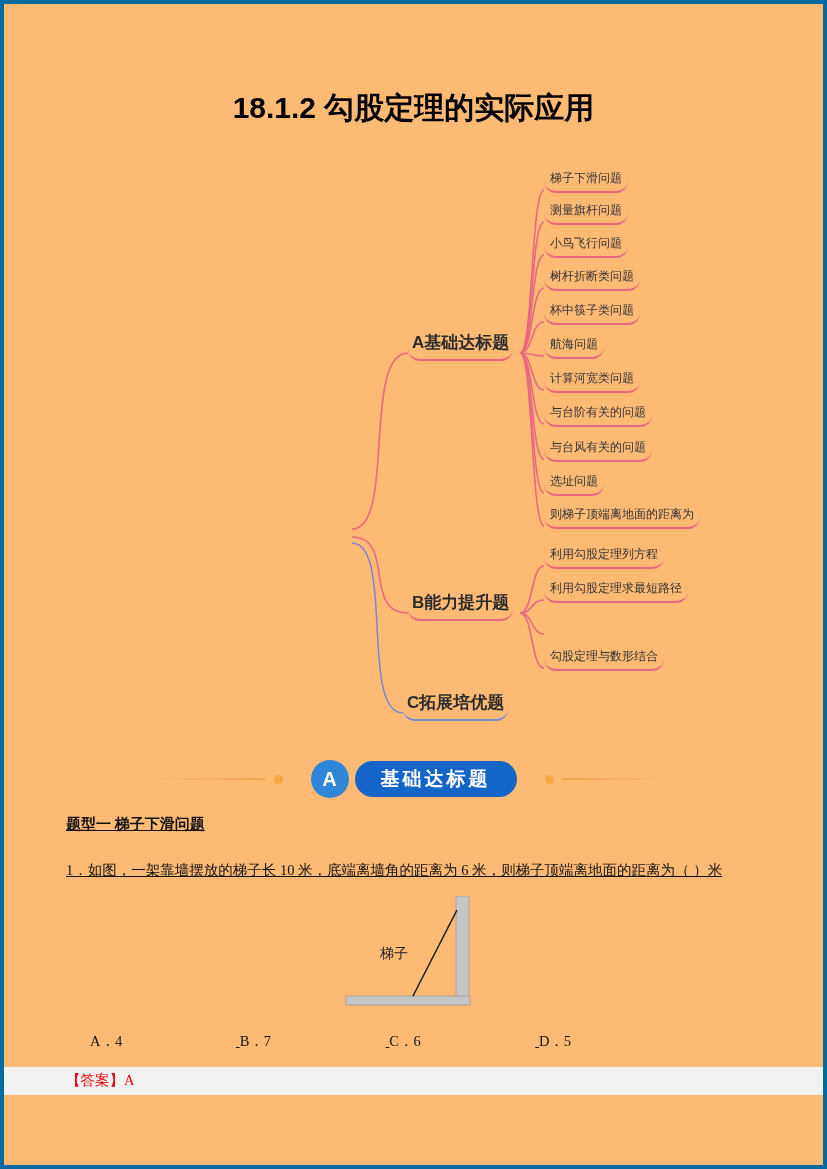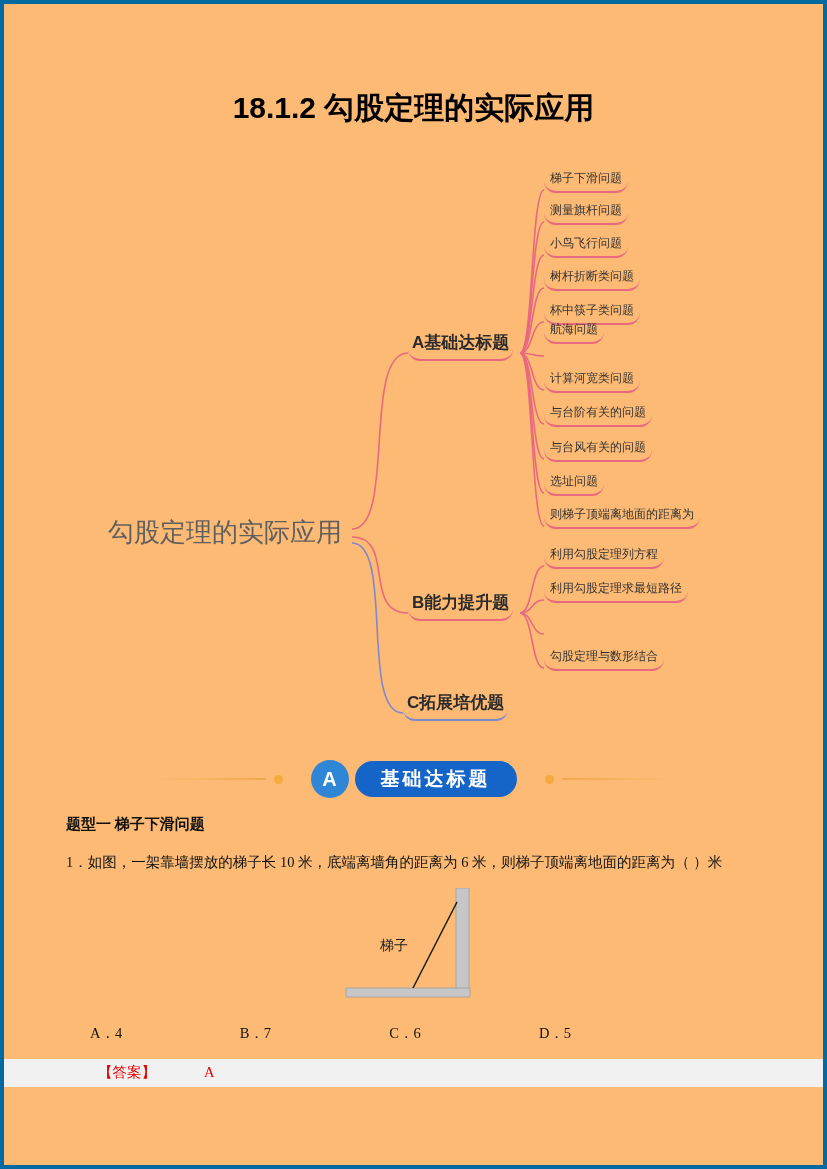--- a/index.html
+++ b/index.html
@@ -70,36 +70,36 @@
   }
   .badge-pill{
     height:36px;border-radius:18px;
     background:#1565c8;color:#fff;
     font-size:19px;font-weight:bold;letter-spacing:3px;
     display:flex;align-items:center;
     padding:0 26px;
     margin-right:28px;
   }
   
-  .content{padding:0 62px;font-family:"Liberation Serif", serif;color:#111;}
+  .content{padding:0 62px;font-family:"Liberation Serif", serif;color:#111;text-decoration:underline;}
   .topic-heading{margin-top:16px;font-size:15px;font-weight:bold;}
-  .question-text{margin-top:18px;font-size:14.5px;line-height:1.5;}
+  .question-text{margin-top:26px;font-size:14.5px;line-height:1.5;}
   .figure-wrap{margin-top:14px;padding-left:242px;}
   .fig-label{font-size:14px;fill:#222;font-family:"Liberation Serif", serif;}
   .options{margin-top:14px;font-size:14.5px;}
   .options span{display:inline-block;width:146px;}
   .options span:first-child{margin-left:24px;}
   .answer-bar{
     margin-top:16px;
     background:#f1f1f1;
     height:28px;
     display:flex;align-items:center;
-    padding-left:94px;
+    padding-left:62px;
     font-family:"Liberation Serif", serif;
-    font-size:14.5px;color:#e60000;gap:48px;
+    font-size:14.5px;color:#e60000;
   }
 </style>
 </head>
 <body>
 
 <div class="page">
 
   <h1 class="doc-title">18.1.2 勾股定理的实际应用</h1>
 
   <div class="mindmap">
@@ -120,32 +120,31 @@
       <path class="pk" d="M516 198 C529 198 527 304 540 304"></path>
       <path class="pk" d="M516 198 C529 198 527 338 540 338"></path>
       <path class="pk" d="M516 198 C529 198 527 371 540 371"></path>
 
       <path class="pk" d="M516 458 C529 458 527 411 540 411"></path>
       <path class="pk" d="M516 458 C529 458 527 445 540 445"></path>
       <path class="pk" d="M516 458 C529 458 527 479 540 479"></path>
       <path class="pk" d="M516 458 C529 458 527 513 540 513"></path>
     </svg>
 
-    <div class="mm-root">勾股定理的实际应用</div>
 
     <div class="mm-branch" style="left:404px;top:176px;">A基础达标题</div>
     <div class="mm-branch" style="left:404px;top:436px;">B能力提升题</div>
     <div class="mm-branch blue" style="left:399px;top:536px;">C拓展培优题</div>
 
     <div class="mm-leaf" style="top:15px;">梯子下滑问题</div>
     <div class="mm-leaf" style="top:47px;">测量旗杆问题</div>
     <div class="mm-leaf" style="top:80px;">小鸟飞行问题</div>
     <div class="mm-leaf" style="top:113px;">树杆折断类问题</div>
     <div class="mm-leaf" style="top:147px;">杯中筷子类问题</div>
-    <div class="mm-leaf" style="top:166px;">航海问题</div>
+    <div class="mm-leaf" style="top:181px;">航海问题</div>
     <div class="mm-leaf" style="top:215px;">计算河宽类问题</div>
     <div class="mm-leaf" style="top:249px;">与台阶有关的问题</div>
     <div class="mm-leaf" style="top:284px;">与台风有关的问题</div>
     <div class="mm-leaf" style="top:318px;">选址问题</div>
     <div class="mm-leaf" style="top:351px;">则梯子顶端离地面的距离为</div>
 
     <div class="mm-leaf" style="top:391px;">利用勾股定理列方程</div>
     <div class="mm-leaf" style="top:425px;">利用勾股定理求最短路径</div>
     <div class="mm-leaf" style="top:493px;">勾股定理与数形结合</div>
   </div>

